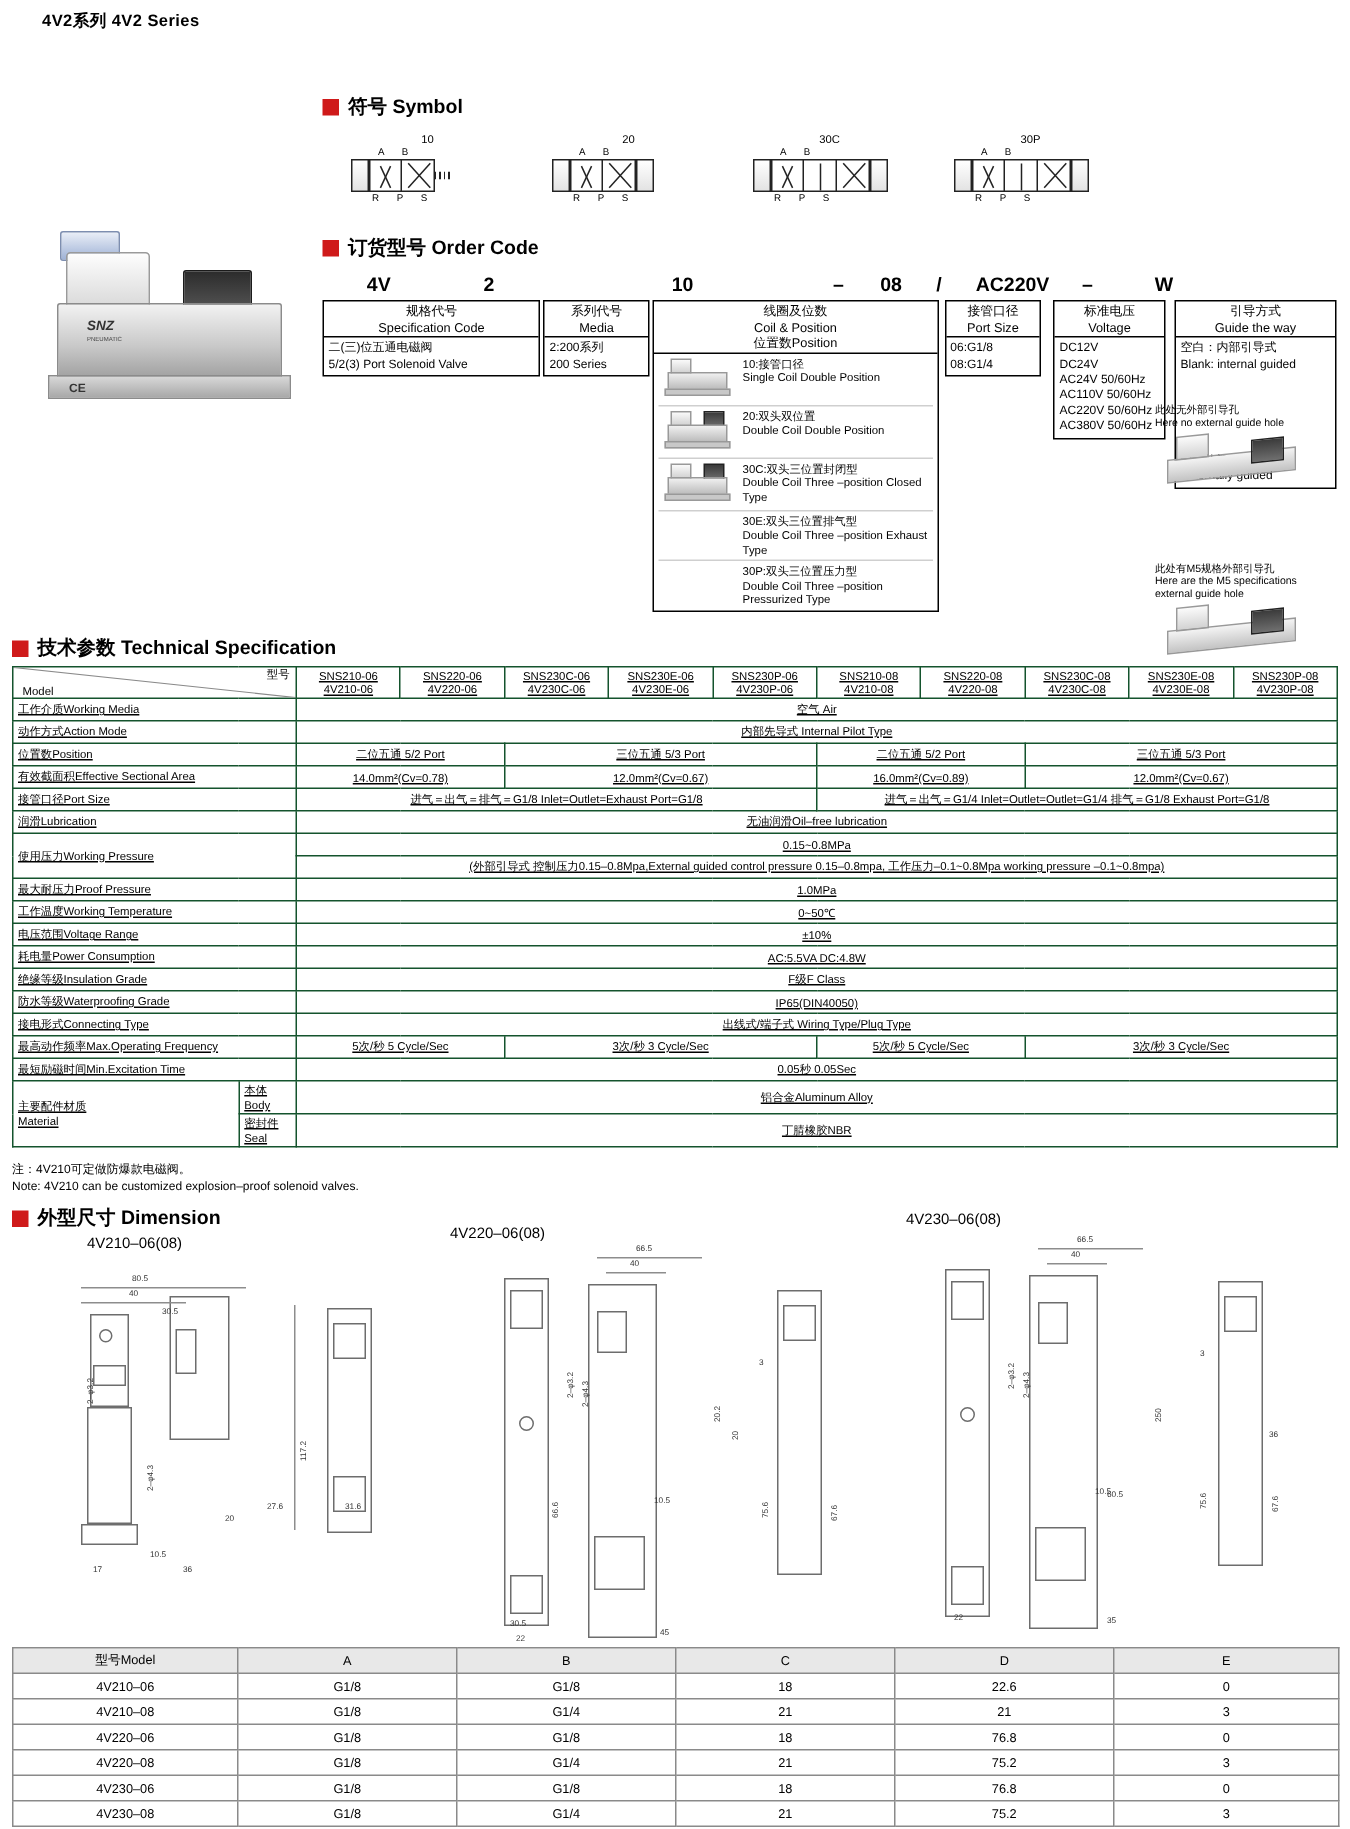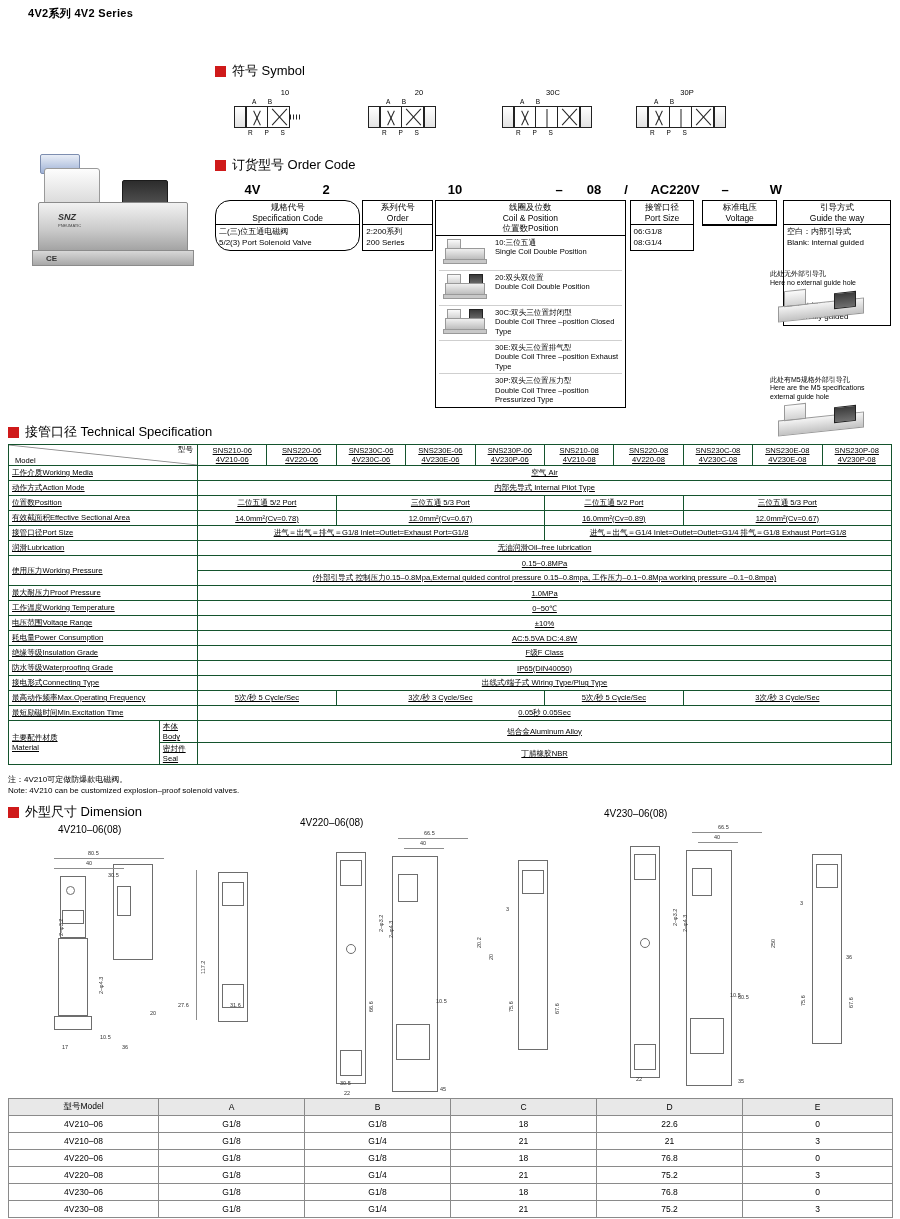--- a/index.html
+++ b/index.html
@@ -13,21 +13,21 @@
   }
   .page { position:relative; width:900px; height:1219px; overflow:hidden; }
 
   
   .doc-title {
     position:absolute; left:28px; top:6px;
     font-size:11px; font-weight:bold; letter-spacing:.3px;
   }
   .sec {
     display:flex; align-items:center; gap:6px;
-    font-size:13px; font-weight:normal;
+    font-size:13px; font-weight:bold;
   }
   .sec .sq { width:11px; height:11px; background:#cf1a1a; display:inline-block; }
 
   .sec-symbol { position:absolute; left:215px; top:62px; }
   .sec-order  { position:absolute; left:215px; top:156px; }
   .sec-tech   { position:absolute; left:8px;  top:423px; }
   .sec-dim    { position:absolute; left:8px;  top:803px; }
 
   
   .symbols { position:absolute; left:218px; top:88px; width:670px; height:52px; display:flex; }
@@ -83,21 +83,21 @@
   .order { position:absolute; left:215px; top:178px; width:676px; }
   .order-top { display:flex; font-size:13px; font-weight:bold; height:22px; align-items:center; }
   .order-top div { text-align:center; }
   .ot1{width:75px;} .ot2{width:72px;} .ot3{width:186px;}
   .ot5{width:22px;} .ot6{width:48px;} .ot7{width:16px;} .ot8{width:82px;} .ot9{width:18px;} .ot10{width:84px;}
 
   .order-boxes { display:flex; align-items:flex-start; }
   .obox { border:1px solid #000; background:#fff; }
   .ohead { text-align:center; border-bottom:1px solid #000; padding:1px 2px; font-size:8.5px; line-height:1.25; }
   .obody { padding:2px 3px; font-size:8px; line-height:1.3; }
-  .ob1 { width:148px;border-radius:15px; }
+  .ob1 { width:148px; }
   .ob2 { width:72px; margin-left:2px; }
   .ob3 { width:194px; margin-left:2px; }
   .ob4 { width:66px; margin-left:4px; }
   .ob5 { width:76px; margin-left:8px; }
   .ob6 { width:110px; margin-left:6px; }
   .ob3 .row { display:flex; gap:4px; border-top:1px solid #cfcfcf; padding-top:2px; margin-top:2px; }
   .ob3 .row:first-child { border-top:none; margin-top:0; padding-top:0; }
   .mini { width:52px; height:30px; flex:0 0 52px; position:relative; }
   .mini .mb { position:absolute; left:6px; top:10px; width:40px; height:12px; background:linear-gradient(#f0f0f0,#bdbdbd); border:1px solid #999; }
   .mini .mc { position:absolute; left:8px; top:1px; width:14px; height:11px; background:linear-gradient(#fafafa,#cfcfcf); border:1px solid #999; }
@@ -241,21 +241,21 @@
         </div>
         <div class="obody">
           <div>二(三)位五通电磁阀</div>
           <div>5/2(3) Port Solenoid Valve</div>
         </div>
       </div>
 
       <div class="obox ob2">
         <div class="ohead">
           <div>系列代号</div>
-          <div>Order</div>
+          <div>Media</div>
         </div>
         <div class="obody">
           <div>2:200系列</div>
           <div>200 Series</div>
         </div>
       </div>
 
       <div class="obox ob3">
         <div class="ohead">
           <div>线圈及位数</div>
@@ -263,21 +263,21 @@
           <div>位置数Position</div>
         </div>
         <div class="obody">
           <div class="row">
             <div class="mini">
                 <div class="mc"></div>
                 <div class="mb"></div>
                 <div class="mbase"></div>
               </div>
             <div class="txt">
-              <div>10:三位五通</div>
+              <div>10:接管口径</div>
               <div>Single Coil Double Position</div>
             </div>
           </div>
           <div class="row">
             <div class="mini">
                 <div class="mc"></div>
                 <div class="mc2"></div>
                 <div class="mb"></div>
                 <div class="mbase"></div>
               </div>
@@ -324,20 +324,28 @@
           <div>06:G1/8</div>
           <div>08:G1/4</div>
         </div>
       </div>
 
       <div class="obox ob5">
         <div class="ohead">
           <div>标准电压</div>
           <div>Voltage</div>
         </div>
+        <div class="obody">
+          <div>DC12V</div>
+          <div>DC24V</div>
+          <div>AC24V 50/60Hz</div>
+          <div>AC110V 50/60Hz</div>
+          <div>AC220V 50/60Hz</div>
+          <div>AC380V 50/60Hz</div>
+        </div>
       </div>
 
       <div class="obox ob6">
         <div class="ohead">
           <div>引导方式</div>
           <div>Guide the way</div>
         </div>
         <div class="obody">
           <div>空白：内部引导式</div>
           <div>Blank: internal guided</div>
@@ -366,21 +374,21 @@
     </div>
     <div class="gimg">
       <div class="gb"></div>
         <div class="gc"></div>
         <div class="gc2"></div>
     </div>
   </div>
 
   <div class="sec sec-tech">
     <span class="sq"></span>
-    <span>接管口径 Technical Specification</span>
+    <span>技术参数 Technical Specification</span>
   </div>
 
   <div class="tech-wrap">
     <table class="tech">
       <colgroup>
         <col style="width:150px">
           <col style="width:38px">
         <col span="10" style="width:69px">
       </colgroup>
       <tbody>

